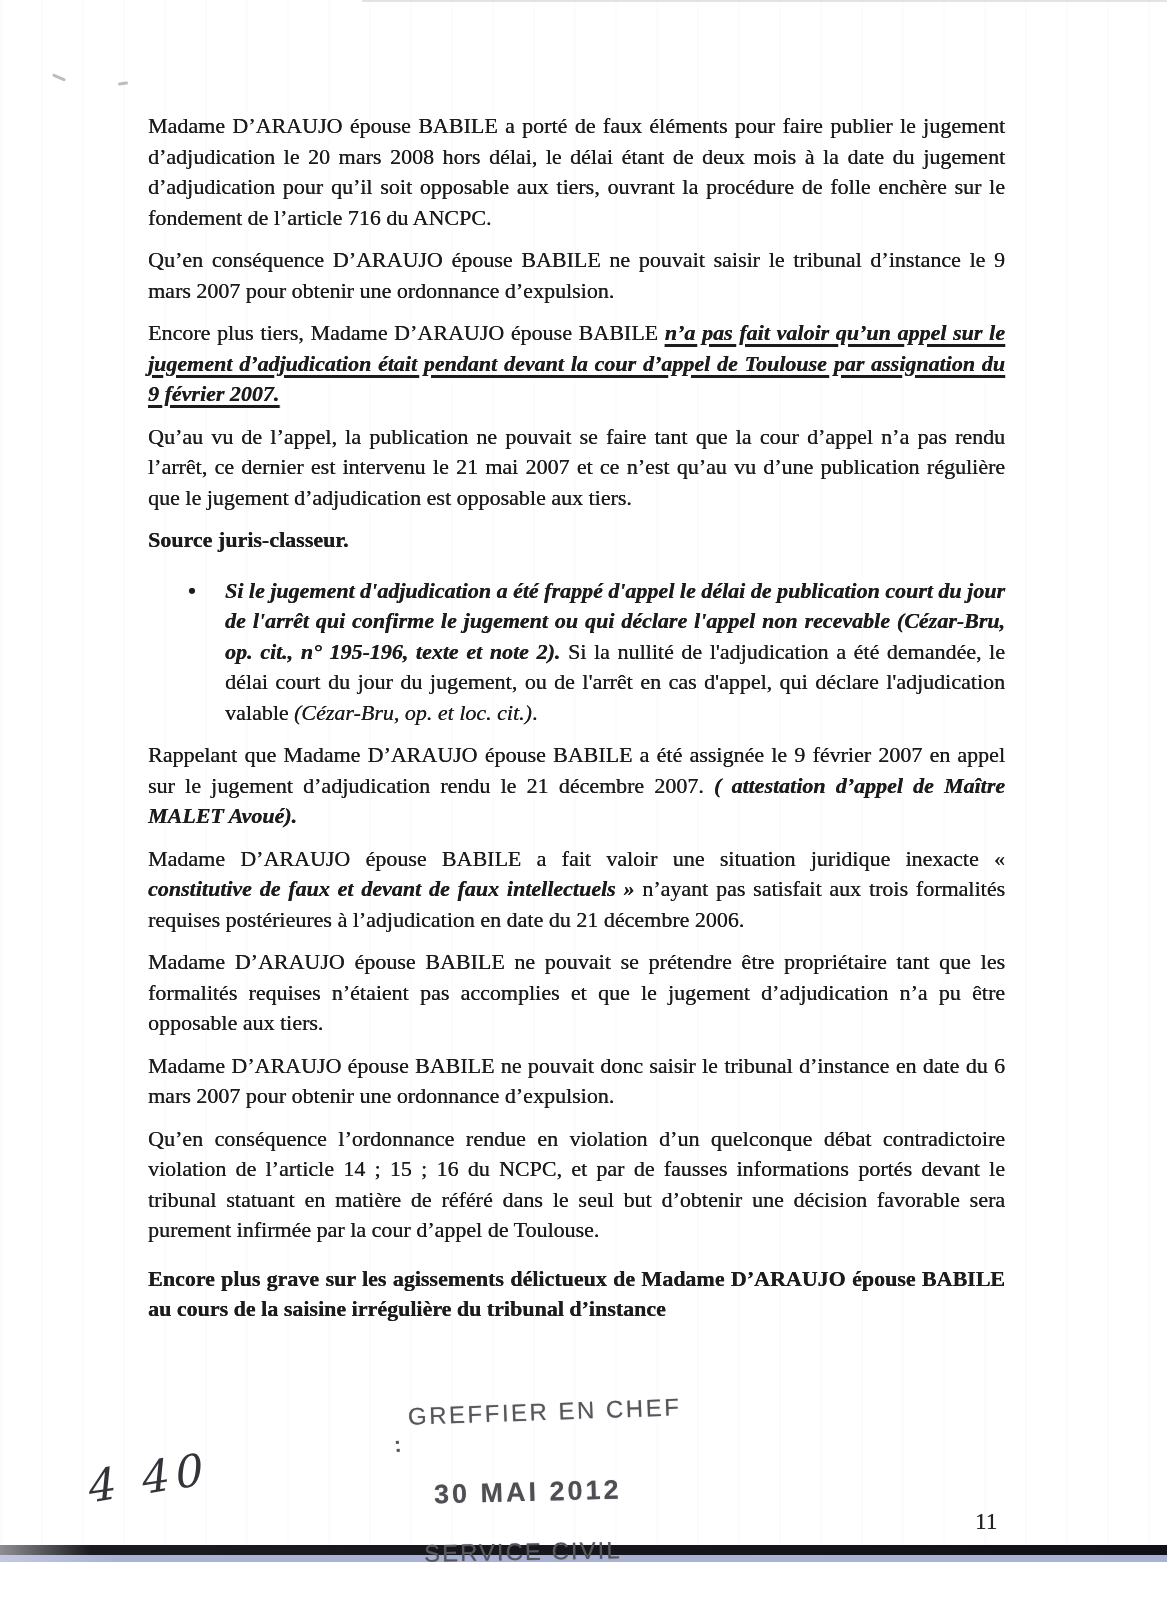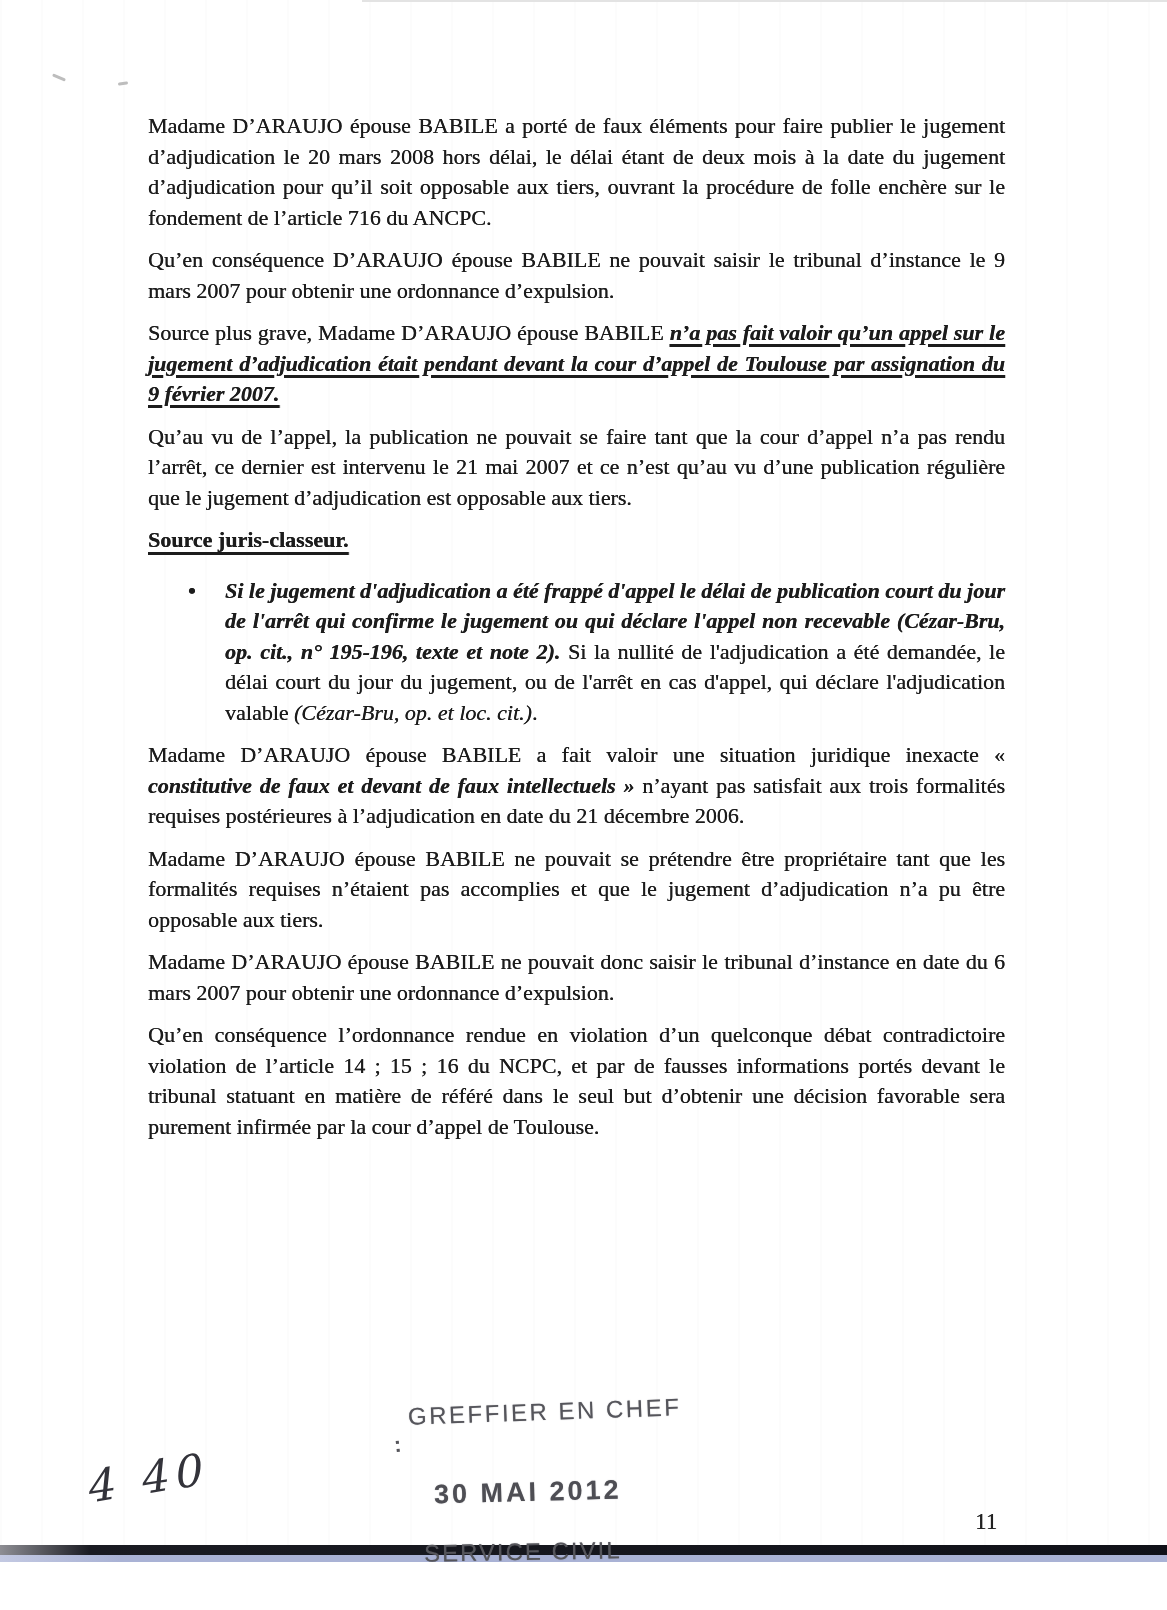--- a/index.html
+++ b/index.html
@@ -47,21 +47,21 @@
   }
   .block{margin:0 0 12px 0;}
   .heading{margin-bottom:20px;}
   .heading-2{margin-top:18px;}
   .bullet-item{position:relative;padding-left:77px;margin-bottom:12px;}
   .bullet-glyph{position:absolute;left:40px;top:0;font-weight:bold;}
   .run-r{}
   .run-i{font-style:italic;}
   .run-bi{font-weight:bold;font-style:italic;}
   .run-biu{font-weight:bold;font-style:italic;text-decoration:underline;text-decoration-thickness:2.5px;text-underline-offset:4px;}
-  .run-bu{font-weight:bold;text-decoration:underline;text-decoration-thickness:2.5px;text-underline-offset:5px;}
+  .run-bu{font-weight:bold;text-decoration-thickness:2.5px;text-underline-offset:5px;}
 
   
   .stamp{position:absolute;font-family:"Liberation Sans", sans-serif;color:#55555b;}
   .stamp-line-1{left:408px;top:1398px;font-size:24px;letter-spacing:2.5px;transform:rotate(-2deg);text-shadow:0 0 1px rgba(90,90,95,.55);}
   .stamp-colon{left:394px;top:1432px;font-size:22px;font-weight:bold;transform:rotate(-6deg);}
   .stamp-line-2{left:434px;top:1477px;font-size:27px;font-weight:bold;letter-spacing:3px;transform:rotate(-1.5deg);color:#4e4e54;text-shadow:0 0 1px rgba(80,80,85,.5);}
   .stamp-line-3{left:424px;top:1538px;font-size:24px;letter-spacing:2px;transform:rotate(-1deg);text-shadow:0 0 1px rgba(90,90,95,.55);}
   .stamp-dot{left:420px;top:1575px;font-size:20px;font-weight:bold;}
 
   
@@ -83,28 +83,30 @@
   <div class="band-right"></div>
   <div class="edge-right"></div>
   <div class="edge-bottom"></div>
   <div class="band-bottom"></div>
   <div class="speck speck-1"></div>
   <div class="speck speck-2"></div>
 
   <div class="doc-text">
       <p class="block para"><span class="run-r">Madame D’ARAUJO épouse BABILE a porté de faux éléments pour faire publier le jugement d’adjudication le 20 mars 2008 hors délai, le délai étant de deux mois à la date du jugement d’adjudication pour qu’il soit opposable aux tiers, ouvrant la procédure de folle enchère sur le fondement de l’article 716 du ANCPC.</span></p>
       <p class="block para"><span class="run-r">Qu’en conséquence D’ARAUJO épouse BABILE ne pouvait saisir le tribunal d’instance le 9 mars 2007 pour obtenir une ordonnance d’expulsion.</span></p>
-      <p class="block para"><span class="run-r">Source plus grave, Madame D’ARAUJO épouse BABILE </span><span class="run-biu">n’a pas fait valoir qu’un appel sur le jugement d’adjudication était pendant devant la cour d’appel de Toulouse par assignation du 9 février 2007.</span></p>
+      <p class="block para"><span class="run-r">Encore plus tiers, Madame D’ARAUJO épouse BABILE </span><span class="run-biu">n’a pas fait valoir qu’un appel sur le jugement d’adjudication était pendant devant la cour d’appel de Toulouse par assignation du 9 février 2007.</span></p>
       <p class="block para"><span class="run-r">Qu’au vu de l’appel, la publication ne pouvait se faire tant que la cour d’appel n’a pas rendu l’arrêt, ce dernier est intervenu le 21 mai 2007 et ce n’est qu’au vu d’une publication régulière que le jugement d’adjudication est opposable aux tiers.</span></p>
       <p class="block heading"><span class="run-bu">Source juris-classeur.</span></p>
       <p class="block bullet-item"><span class="bullet-glyph">•</span><span class="run-bi">Si le jugement d'adjudication a été frappé d'appel le délai de publication court du jour de l'arrêt qui confirme le jugement ou qui déclare l'appel non recevable (Cézar-Bru, op. cit., n° 195-196, texte et note 2).</span><span class="run-r"> Si la nullité de l'adjudication a été demandée, le délai court du jour du jugement, ou de l'arrêt en cas d'appel, qui déclare l'adjudication valable </span><span class="run-i">(Cézar-Bru, op. et loc. cit.)</span><span class="run-r">.</span></p>
+      <p class="block para"><span class="run-r">Rappelant que Madame D’ARAUJO épouse BABILE a été assignée le 9 février 2007 en appel sur le jugement d’adjudication rendu le 21 décembre 2007. </span><span class="run-bi">( attestation d’appel de Maître MALET Avoué).</span></p>
       <p class="block para"><span class="run-r">Madame D’ARAUJO épouse BABILE a fait valoir une situation juridique inexacte « </span><span class="run-bi">constitutive de faux et devant de faux intellectuels »</span><span class="run-r"> n’ayant pas satisfait aux trois formalités requises postérieures à l’adjudication en date du 21 décembre 2006.</span></p>
       <p class="block para"><span class="run-r">Madame D’ARAUJO épouse BABILE ne pouvait se prétendre être propriétaire tant que les formalités requises n’étaient pas accomplies et que le jugement d’adjudication n’a pu être opposable aux tiers.</span></p>
       <p class="block para"><span class="run-r">Madame D’ARAUJO épouse BABILE ne pouvait donc saisir le tribunal d’instance en date du 6 mars 2007 pour obtenir une ordonnance d’expulsion.</span></p>
       <p class="block para"><span class="run-r">Qu’en conséquence l’ordonnance rendue en violation d’un quelconque débat contradictoire violation de l’article 14 ; 15 ; 16 du NCPC, et par de fausses informations portés devant le tribunal statuant en matière de référé dans le seul but d’obtenir une décision favorable sera purement infirmée par la cour d’appel de Toulouse.</span></p>
+      <p class="block heading heading-2"><span class="run-bu">Encore plus grave sur les agissements délictueux de Madame D’ARAUJO épouse BABILE au cours de la saisine irrégulière du tribunal d’instance</span></p>
     </div>
 
   <div class="stamp stamp-line-1">GREFFIER EN CHEF</div>
   <div class="stamp stamp-colon">:</div>
   <div class="stamp stamp-line-2">30 MAI 2012</div>
   <div class="stamp stamp-line-3">SERVICE CIVIL</div>
   <div class="stamp stamp-dot">·</div>
 
   <div class="handwritten">4 40</div>
   <div class="page-number">11</div>

